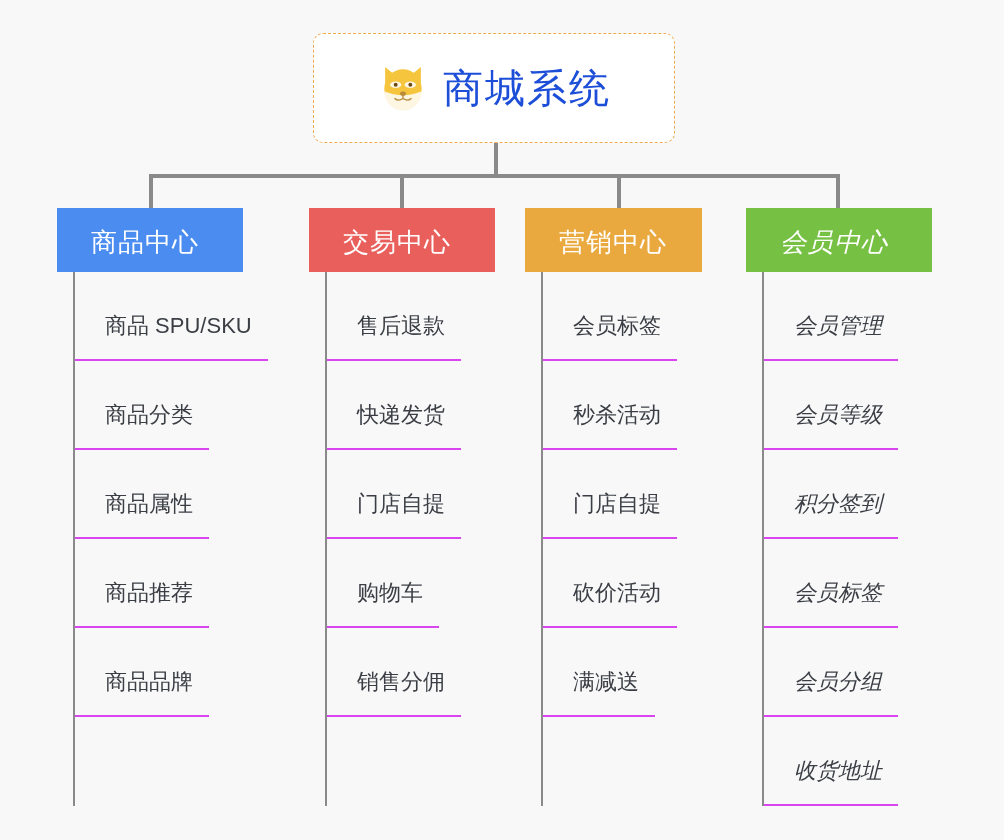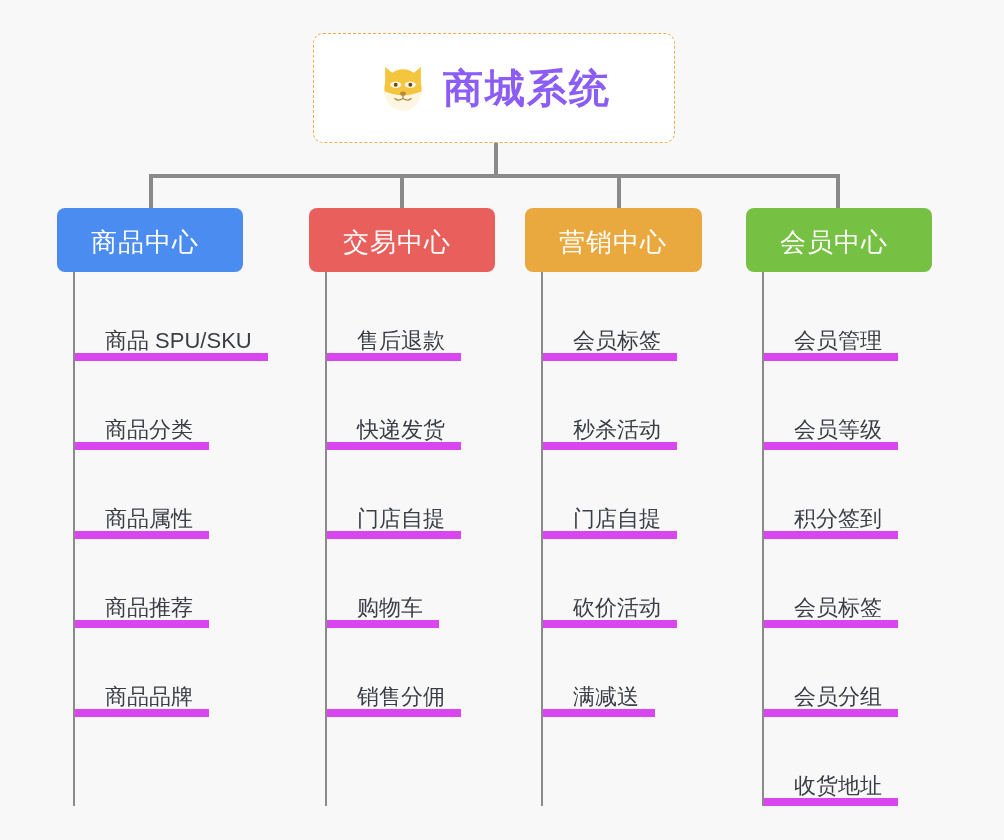--- a/index.html
+++ b/index.html
@@ -22,47 +22,46 @@
     box-sizing:border-box;
     display:flex;align-items:center;justify-content:center;
   }
   .root-inner{display:flex;align-items:center;gap:14px;}
   .root-emoji{
     width:52px;height:52px;
     display:block;
   }
   .root-title{
     font-size:40px;
-    color:#8b5cf6;
+    color:#1d4ed8;
     letter-spacing:2px;
     line-height:1;
     white-space:nowrap;
-    font-weight:bold;
   }
 
   
   .line{position:absolute;background:#8a8a8a;}
   .v-root{left:494px;top:143px;width:4px;height:33px;}
   .h-bus{left:151px;top:174px;width:688px;height:4px;}
   .v-drop{top:174px;width:4px;height:34px;}
   .v-drop.c0{left:149px;}
   .v-drop.c1{left:400px;}
   .v-drop.c2{left:617px;}
   .v-drop.c3{left:836px;}
 
   
   .column{position:absolute;top:208px;}
   .column.c0{left:57px;}
   .column.c1{left:309px;}
   .column.c2{left:525px;}
-  .column.c3{left:746px;}
+  .column.c3{left:746px;font-style:italic;}
 
   .cat-box{
     height:64px;
-    border-radius:8px;
+    border-radius:0;
     display:flex;align-items:center;
     box-sizing:border-box;
     padding:4px 0 0 34px;
   }
   .cat-label{
     color:#ffffff;
     font-size:26px;
     letter-spacing:1px;
     white-space:nowrap;
     line-height:1;
@@ -86,22 +85,22 @@
     box-sizing:border-box;
     display:flex;
     align-items:flex-end;
     margin-left:2px;
   }
   .leaf-text{
     display:inline-block;
     font-size:22px;
     color:#3b3f45;
     white-space:nowrap;
-    padding:0 16px 0 30px;
-    border-bottom:8px solid #d946ef;
+    padding:0 16px 21px 30px;
+    border-bottom:2px solid #d946ef;
     line-height:1.1;
   }
 </style>
 </head>
 <body>
 
 <div id="stage">
 
   <div class="root-node">
     <div class="root-inner">

